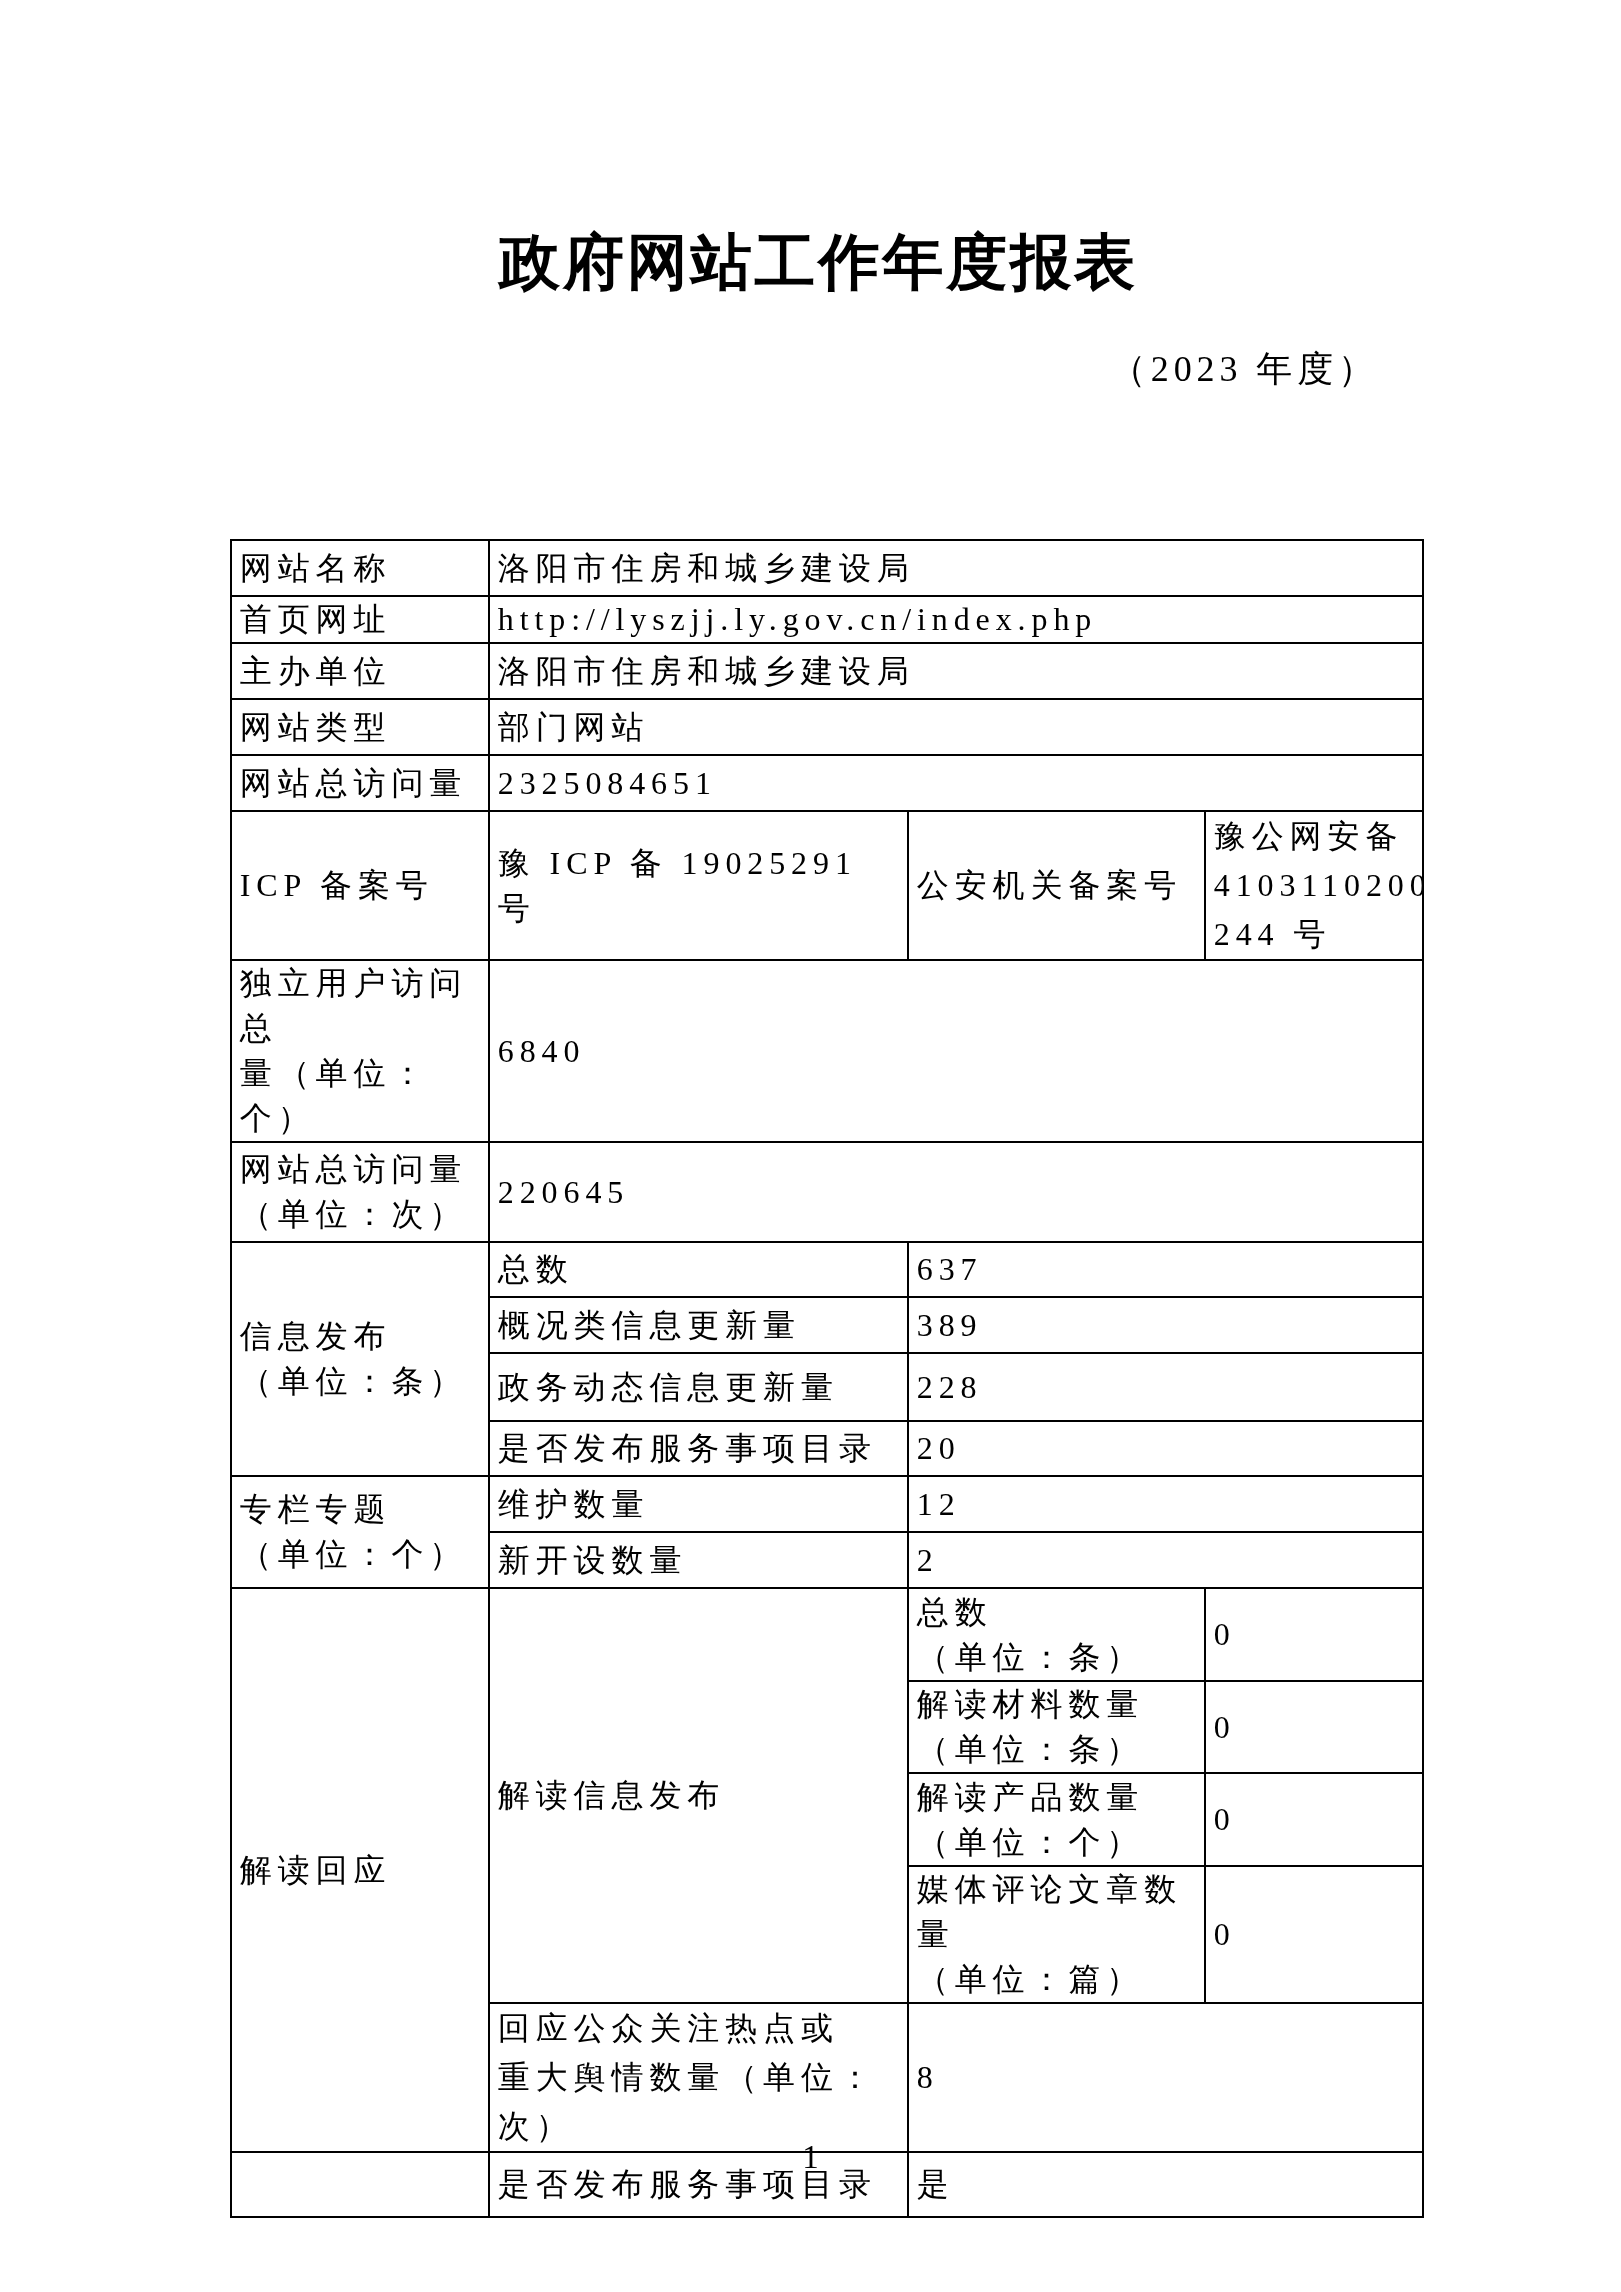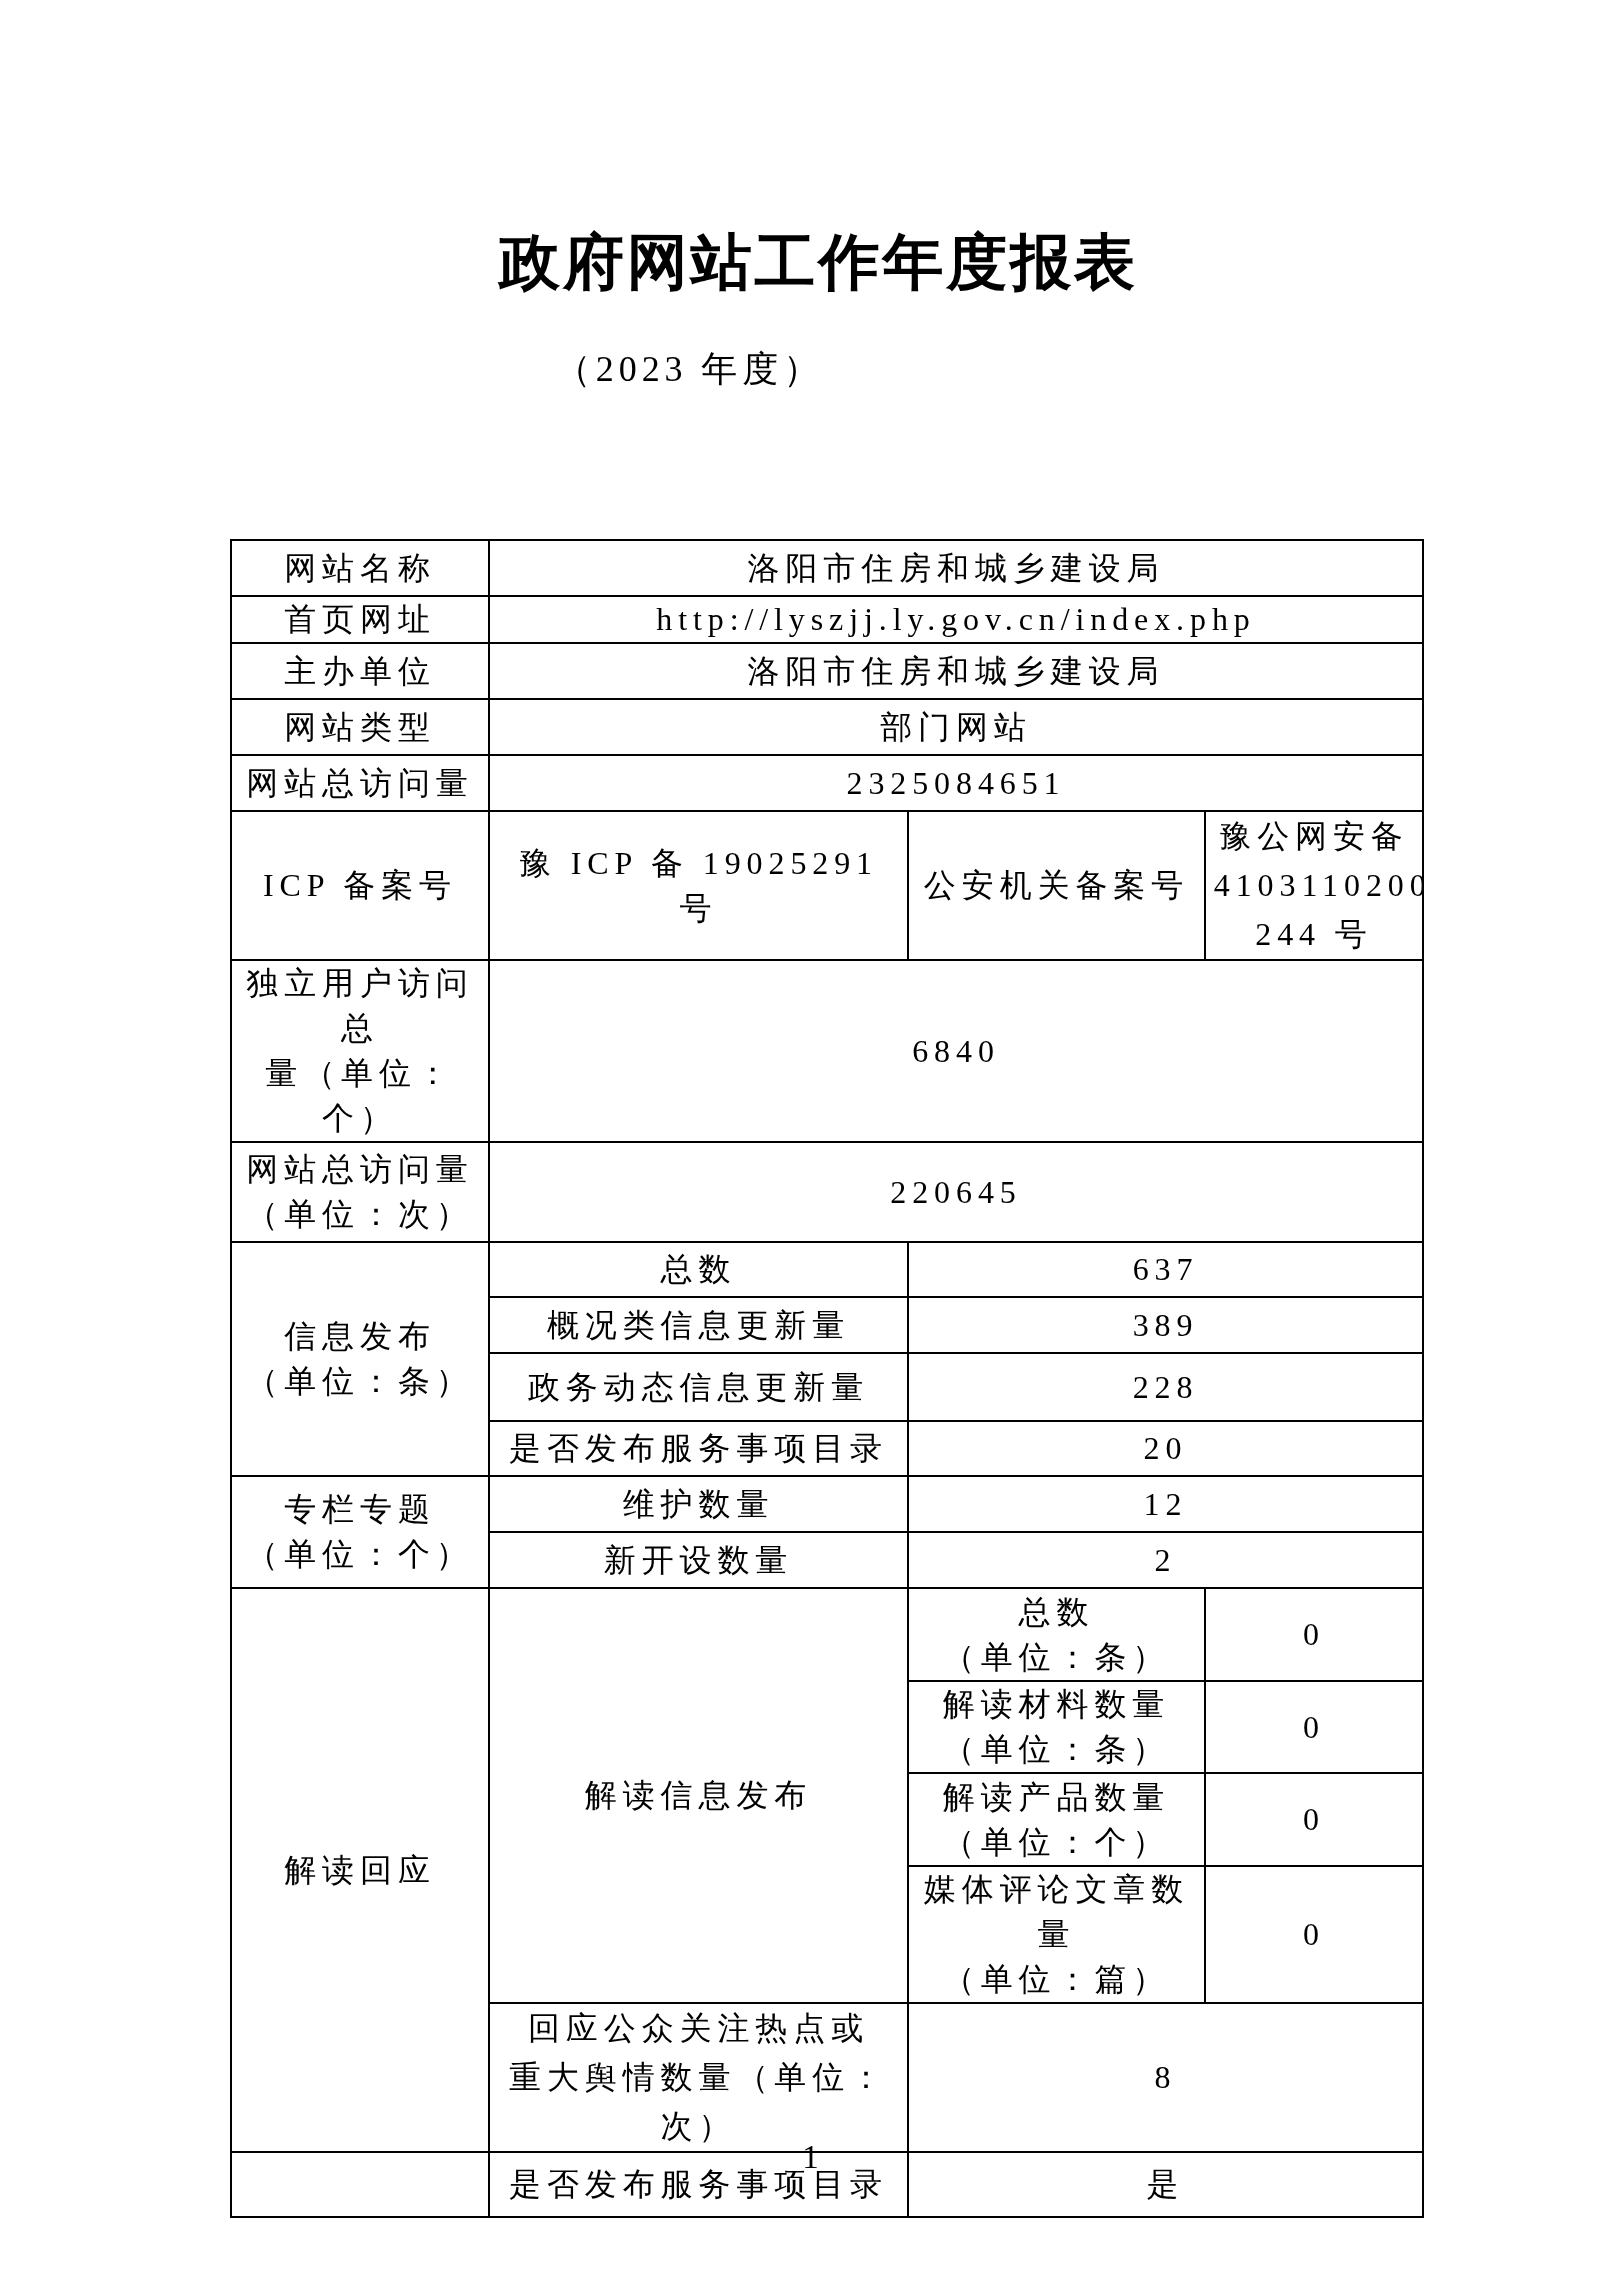--- a/index.html
+++ b/index.html
@@ -20,21 +20,21 @@
     font-family:"Liberation Sans","DejaVu Sans",sans-serif;
     font-weight:700;
     font-size:61px;
     line-height:1.1;
     letter-spacing:2.9px;
   }
   .doc-subtitle {
     position:absolute;
     top:345px; left:0; width:1379px;
     margin:0;
-    text-align:center;
+    text-align:right;
     font-size:36px;
     letter-spacing:4.9px;
   }
   .reporting-unit {
     position:absolute;
     top:490px; left:230px;
     margin:0;
     font-weight:700;
     font-size:35px;
     letter-spacing:1px;
@@ -42,21 +42,21 @@
   table.report {
     position:absolute;
     top:539px; left:230px;
     width:1191px;
     border-collapse:collapse;
     table-layout:fixed;
     border:2.9px solid #000;
   }
   table.report td {
     border:2px solid #000;
-    text-align:center;
+    text-align:left;
     vertical-align:middle;
     font-size:32px;
     line-height:45px;
     letter-spacing:5.9px;
     padding:0 7.8px;
     overflow:hidden;
   }
   tr.sec > td { border-top:2.9px solid #000; }
   td.num, td.ascii { letter-spacing:2.9px; }
   .ln { display:block; }

